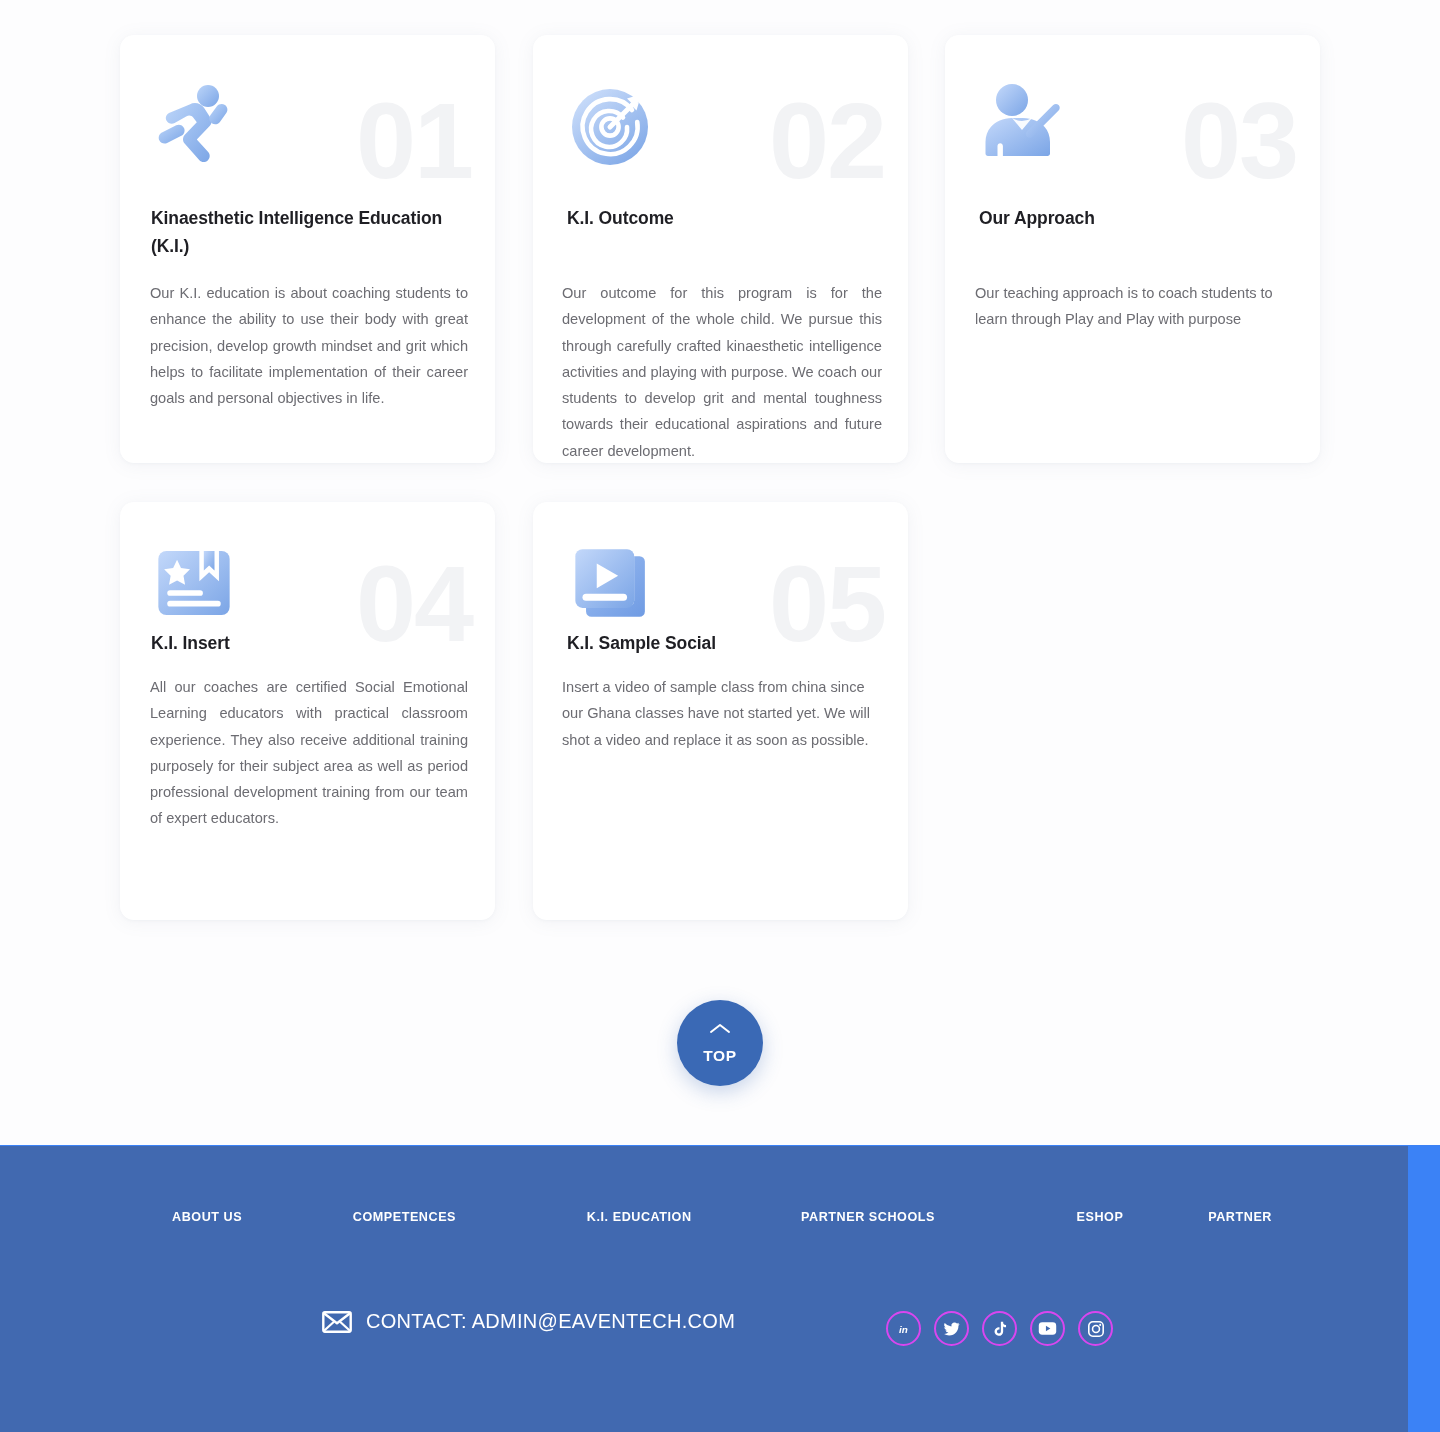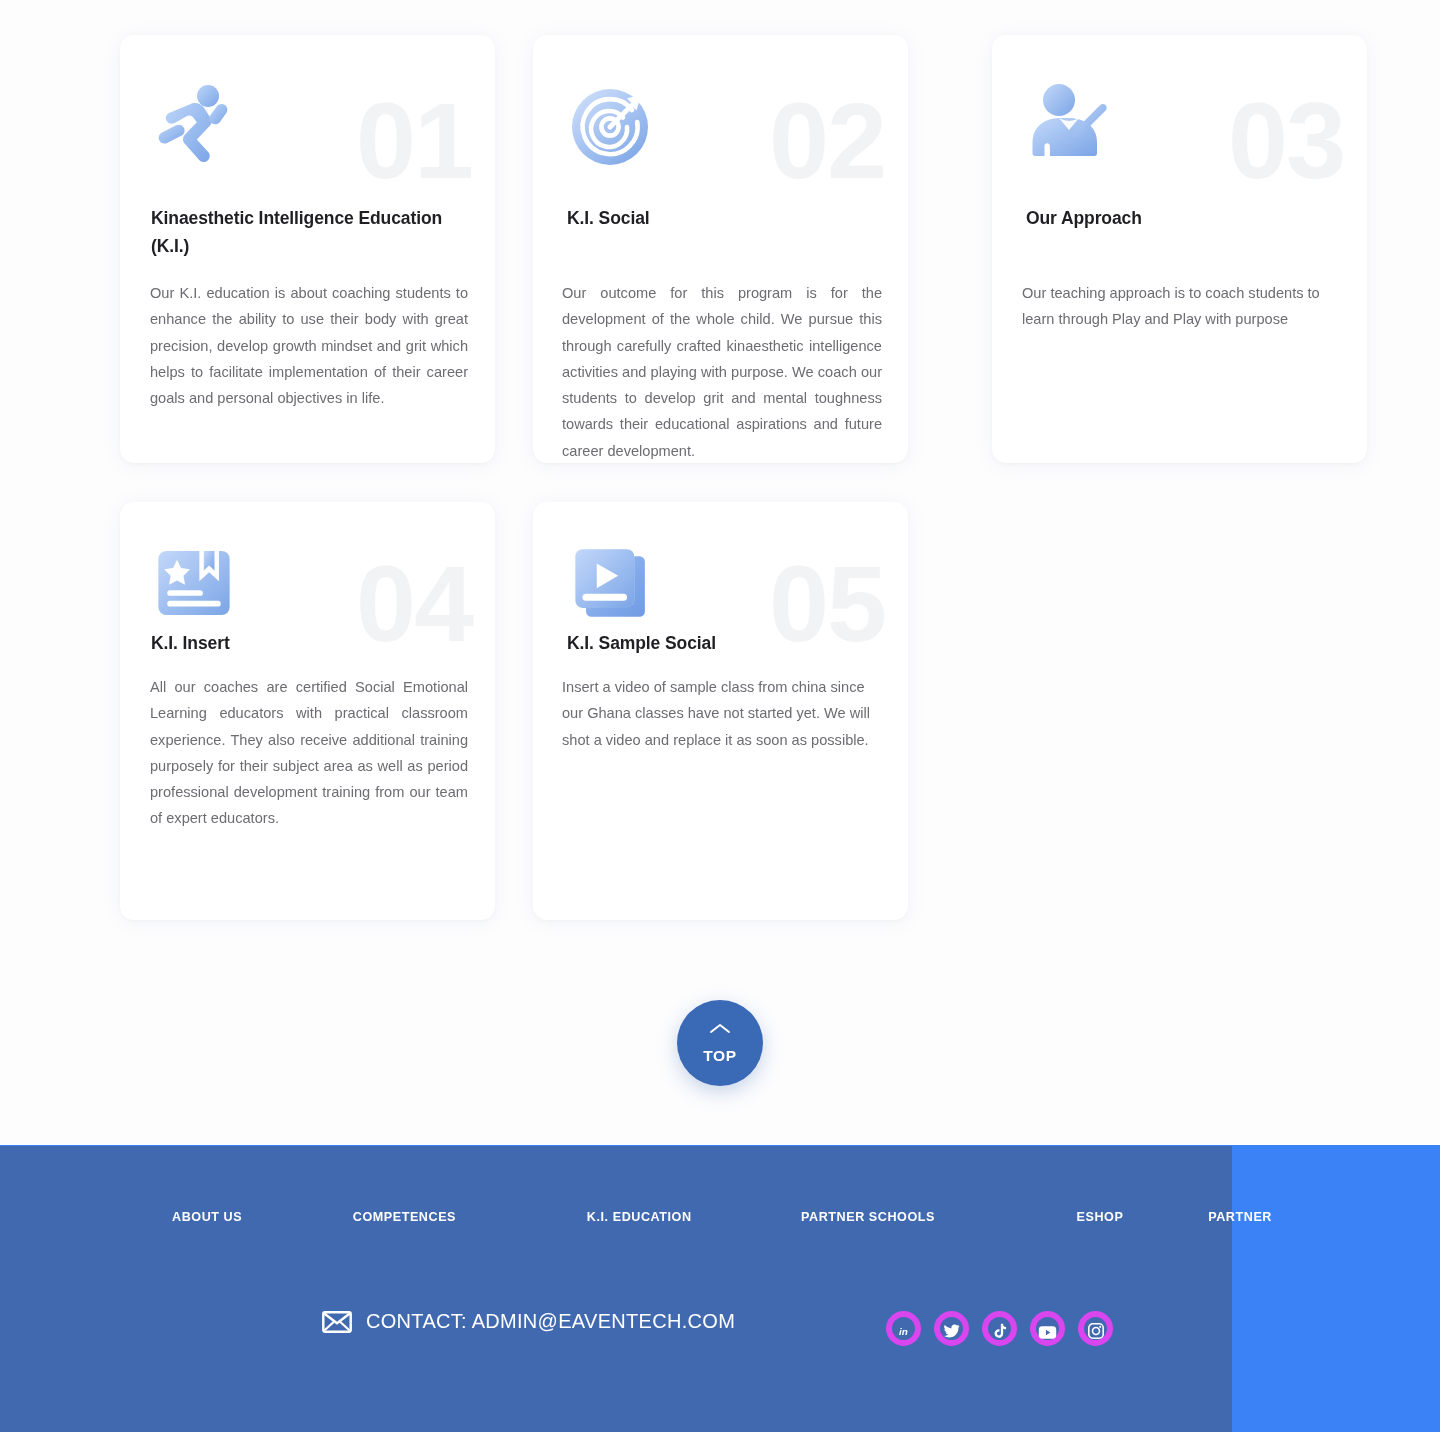--- a/index.html
+++ b/index.html
@@ -34,21 +34,21 @@
     position: absolute;
     background: #ffffff;
     border-radius: 14px;
     box-shadow: 0 2px 18px rgba(120,130,150,0.085),
                 0 1px 3px rgba(120,130,150,0.05);
     overflow: hidden;
   }
 
   .card-1 { left: 120px;  top: 35px;  width: 375px; height: 428px; }
   .card-2 { left: 533px;  top: 35px;  width: 375px; height: 428px; }
-  .card-3 { left: 992px;  top: 35px;  width: 375px; height: 428px; }
+  .card-3 { left: 945px;  top: 35px;  width: 375px; height: 428px; }
   .card-4 { left: 120px;  top: 502px; width: 375px; height: 418px; }
   .card-5 { left: 533px;  top: 502px; width: 375px; height: 418px; }
 
   .card-watermark {
     position: absolute;
     top: 52px;
     left: 236px;
     font-size: 108px;
     font-weight: 700;
     line-height: 1;
@@ -129,21 +129,21 @@
     font-weight: 600;
     letter-spacing: 0.6px;
     line-height: 1;
   }
 
   
   .footer {
     position: absolute;
     left: 0;
     top: 1146px;
-    width: 1232px;
+    width: 1408px;
     height: 286px;
     background: #4169b0;
   }
 
   .footer-nav {
     position: absolute;
     left: 0;
     top: 64px;
     width: 1440px;
     display: flex;
@@ -185,23 +185,23 @@
   .socials {
     position: absolute;
     left: 886px;
     top: 1311px;
     display: flex;
     gap: 13px;
   }
   .social-icon {
     width: 35px; height: 35px;
     border-radius: 50%;
-    border: 6px solid #d946ef;
-    display: flex;
-    align-items: flex-end;
+    border: 2px solid #d946ef;
+    display: flex;
+    align-items: center;
     justify-content: center;
     cursor: pointer;
   }
   .social-icon svg { display:block; }
 </style>
 </head>
 <body>
 
 <div class="page">
 
@@ -243,21 +243,21 @@
           <g fill="none" stroke="#ffffff" stroke-width="4.6" stroke-linecap="round">
             <path d="M68 30a27.5 27.5 0 1 0 5.2 12"></path>
             <path d="M59 37.5a18 18 0 1 0 4 9.5"></path>
             <circle cx="46" cy="47" r="8.6"></circle>
           </g>
           <path d="M46 47 L72 21" fill="none" stroke="#ffffff" stroke-width="5" stroke-linecap="round"></path>
           <path d="M63 18.5l11.5-3.5-3.5 11.5-8-8z" fill="#ffffff"></path>
           <path d="M66.5 24.5l8.5-2.5-2.5 8.5-6-6z" fill="#ffffff"></path>
         </svg>
       </div>
-      <h3 class="card-title">K.I.  Social</h3>
+      <h3 class="card-title">K.I.  Outcome</h3>
       <p class="card-body">Our outcome for this program is for the development of the whole child. We pursue this through carefully crafted kinaesthetic intelligence activities and playing with purpose. We coach our students to develop grit and mental toughness towards their educational aspirations and future career development.</p>
     </article>
 
     <article class="card card-3">
       <div class="card-watermark">03</div>
       <div class="card-icon">
         <svg viewBox="0 0 92 92" xmlns="http://www.w3.org/2000/svg">
           <defs>
             <linearGradient id="g3" x1="0" y1="0" x2="1" y2="1">
               <stop offset="0" stop-color="#c3d8fa"></stop>

